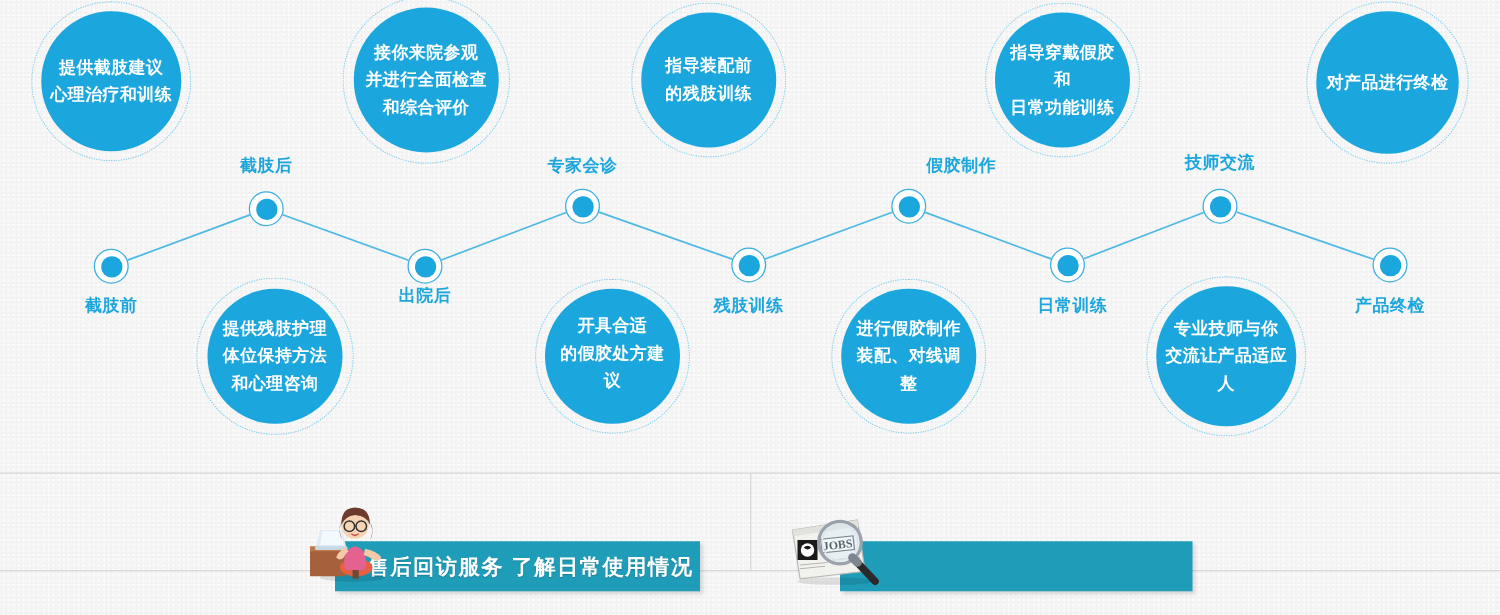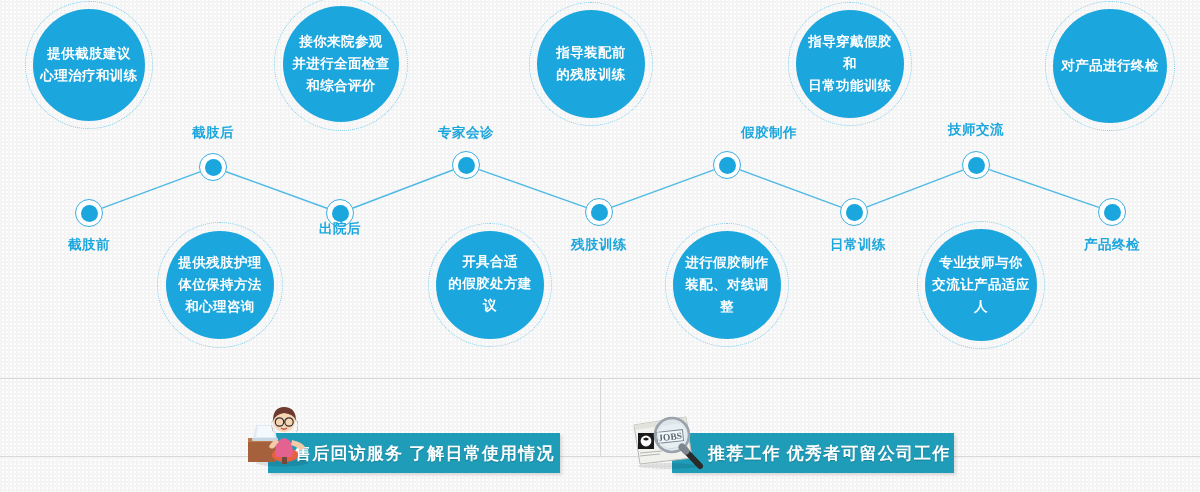--- a/index.html
+++ b/index.html
@@ -159,21 +159,21 @@
       </div>
       <div class="bubble" style="left: 274px; top: -3px; width: 134px; height: 134px;">
         <div class="bubble-inner" style="width: 116px; height: 116px;">接你来院参观
 并进行全面检查
 和综合评价</div>
       </div>
       <div class="bubble" style="left: 428px; top: 223px; width: 124px; height: 124px; font-family: Liberation Mono, monospace;">
         <div class="bubble-inner" style="width: 108px; height: 108px;">开具合适
 的假胶处方建议</div>
       </div>
-      <div class="bubble" style="left: 529px; top: 2px; width: 124px; height: 124px; justify-content: center;">
+      <div class="bubble" style="left: 505px; top: 2px; width: 124px; height: 124px; justify-content: center;">
         <div class="bubble-inner" style="width: 108px; height: 108px;">指导装配前
 的残肢训练</div>
       </div>
       <div class="bubble" style="left: 665px; top: 223px; width: 124px; height: 124px;">
         <div class="bubble-inner" style="width: 108px; height: 108px;">进行假胶制作
 装配、对线调整</div>
       </div>
       <div class="bubble" style="left: 788px; top: 2px; width: 124px; height: 124px;">
         <div class="bubble-inner" style="width: 108px; height: 108px;">指导穿戴假胶和
 日常功能训练</div>
@@ -183,21 +183,21 @@
 交流让产品适应人</div>
       </div>
       <div class="bubble" style="left: 1045px; top: 1px; width: 130px; height: 130px;">
         <div class="bubble-inner" style="width: 114px; height: 114px; text-align: center;">对产品进行终检</div>
       </div>
       <div class="node" style="left: 75px; top: 199px;"></div>
       <div class="node-label" style="left: 89px; top: 236px;">截肢前</div>
       <div class="node" style="left: 199px; top: 153px;"></div>
       <div class="node-label" style="left: 213px; top: 124px;">截肢后</div>
       <div class="node" style="left: 326px; top: 199px;"></div>
-      <div class="node-label" style="left: 340px; top: 220px;">出院后</div>
+      <div class="node-label" style="left: 340px; top: 228px;">出院后</div>
       <div class="node" style="left: 452px; top: 151px;"></div>
       <div class="node-label" style="left: 466px; top: 124px;">专家会诊</div>
       <div class="node" style="left: 585px; top: 198px;"></div>
       <div class="node-label" style="left: 599px; top: 236px;">残肢训练</div>
       <div class="node" style="left: 713px; top: 151px;"></div>
       <div class="node-label" style="left: 769px; top: 124px;">假胶制作</div>
       <div class="node" style="left: 840px; top: 198px;"></div>
       <div class="node-label" style="left: 858px; top: 236px;">日常训练</div>
       <div class="node" style="left: 962px; top: 151px;"></div>
       <div class="node-label" style="left: 976px; top: 121px;">技师交流</div>
@@ -248,17 +248,16 @@
               <line x1="12" y1="42" x2="34" y2="40"></line>
               <line x1="12" y1="45" x2="32" y2="43"></line>
               <line x1="38" y1="38" x2="60" y2="36"></line>
               <line x1="38" y1="41" x2="58" y2="39"></line>
             </g>
             <circle cx="44" cy="24" r="17" fill="rgba(210,235,248,0.35)" stroke="#9aa3ab" stroke-width="2.6"></circle>
             <circle cx="44" cy="24" r="14.2" fill="none" stroke="#dfe6eb" stroke-width="1.2"></circle>
             <line x1="55" y1="37" x2="72" y2="55" stroke="#2a2a2a" stroke-width="6" stroke-linecap="round"></line>
             <line x1="54" y1="36" x2="58" y2="40" stroke="#7d868e" stroke-width="7" stroke-linecap="round"></line>
           </svg></div>
-        <span class="banner-text" style="margin-left: 36px;">推荐工作 优秀者可留公司工作</span>
       </div>
     </div>
 
 </div>
 
 </body></html>

